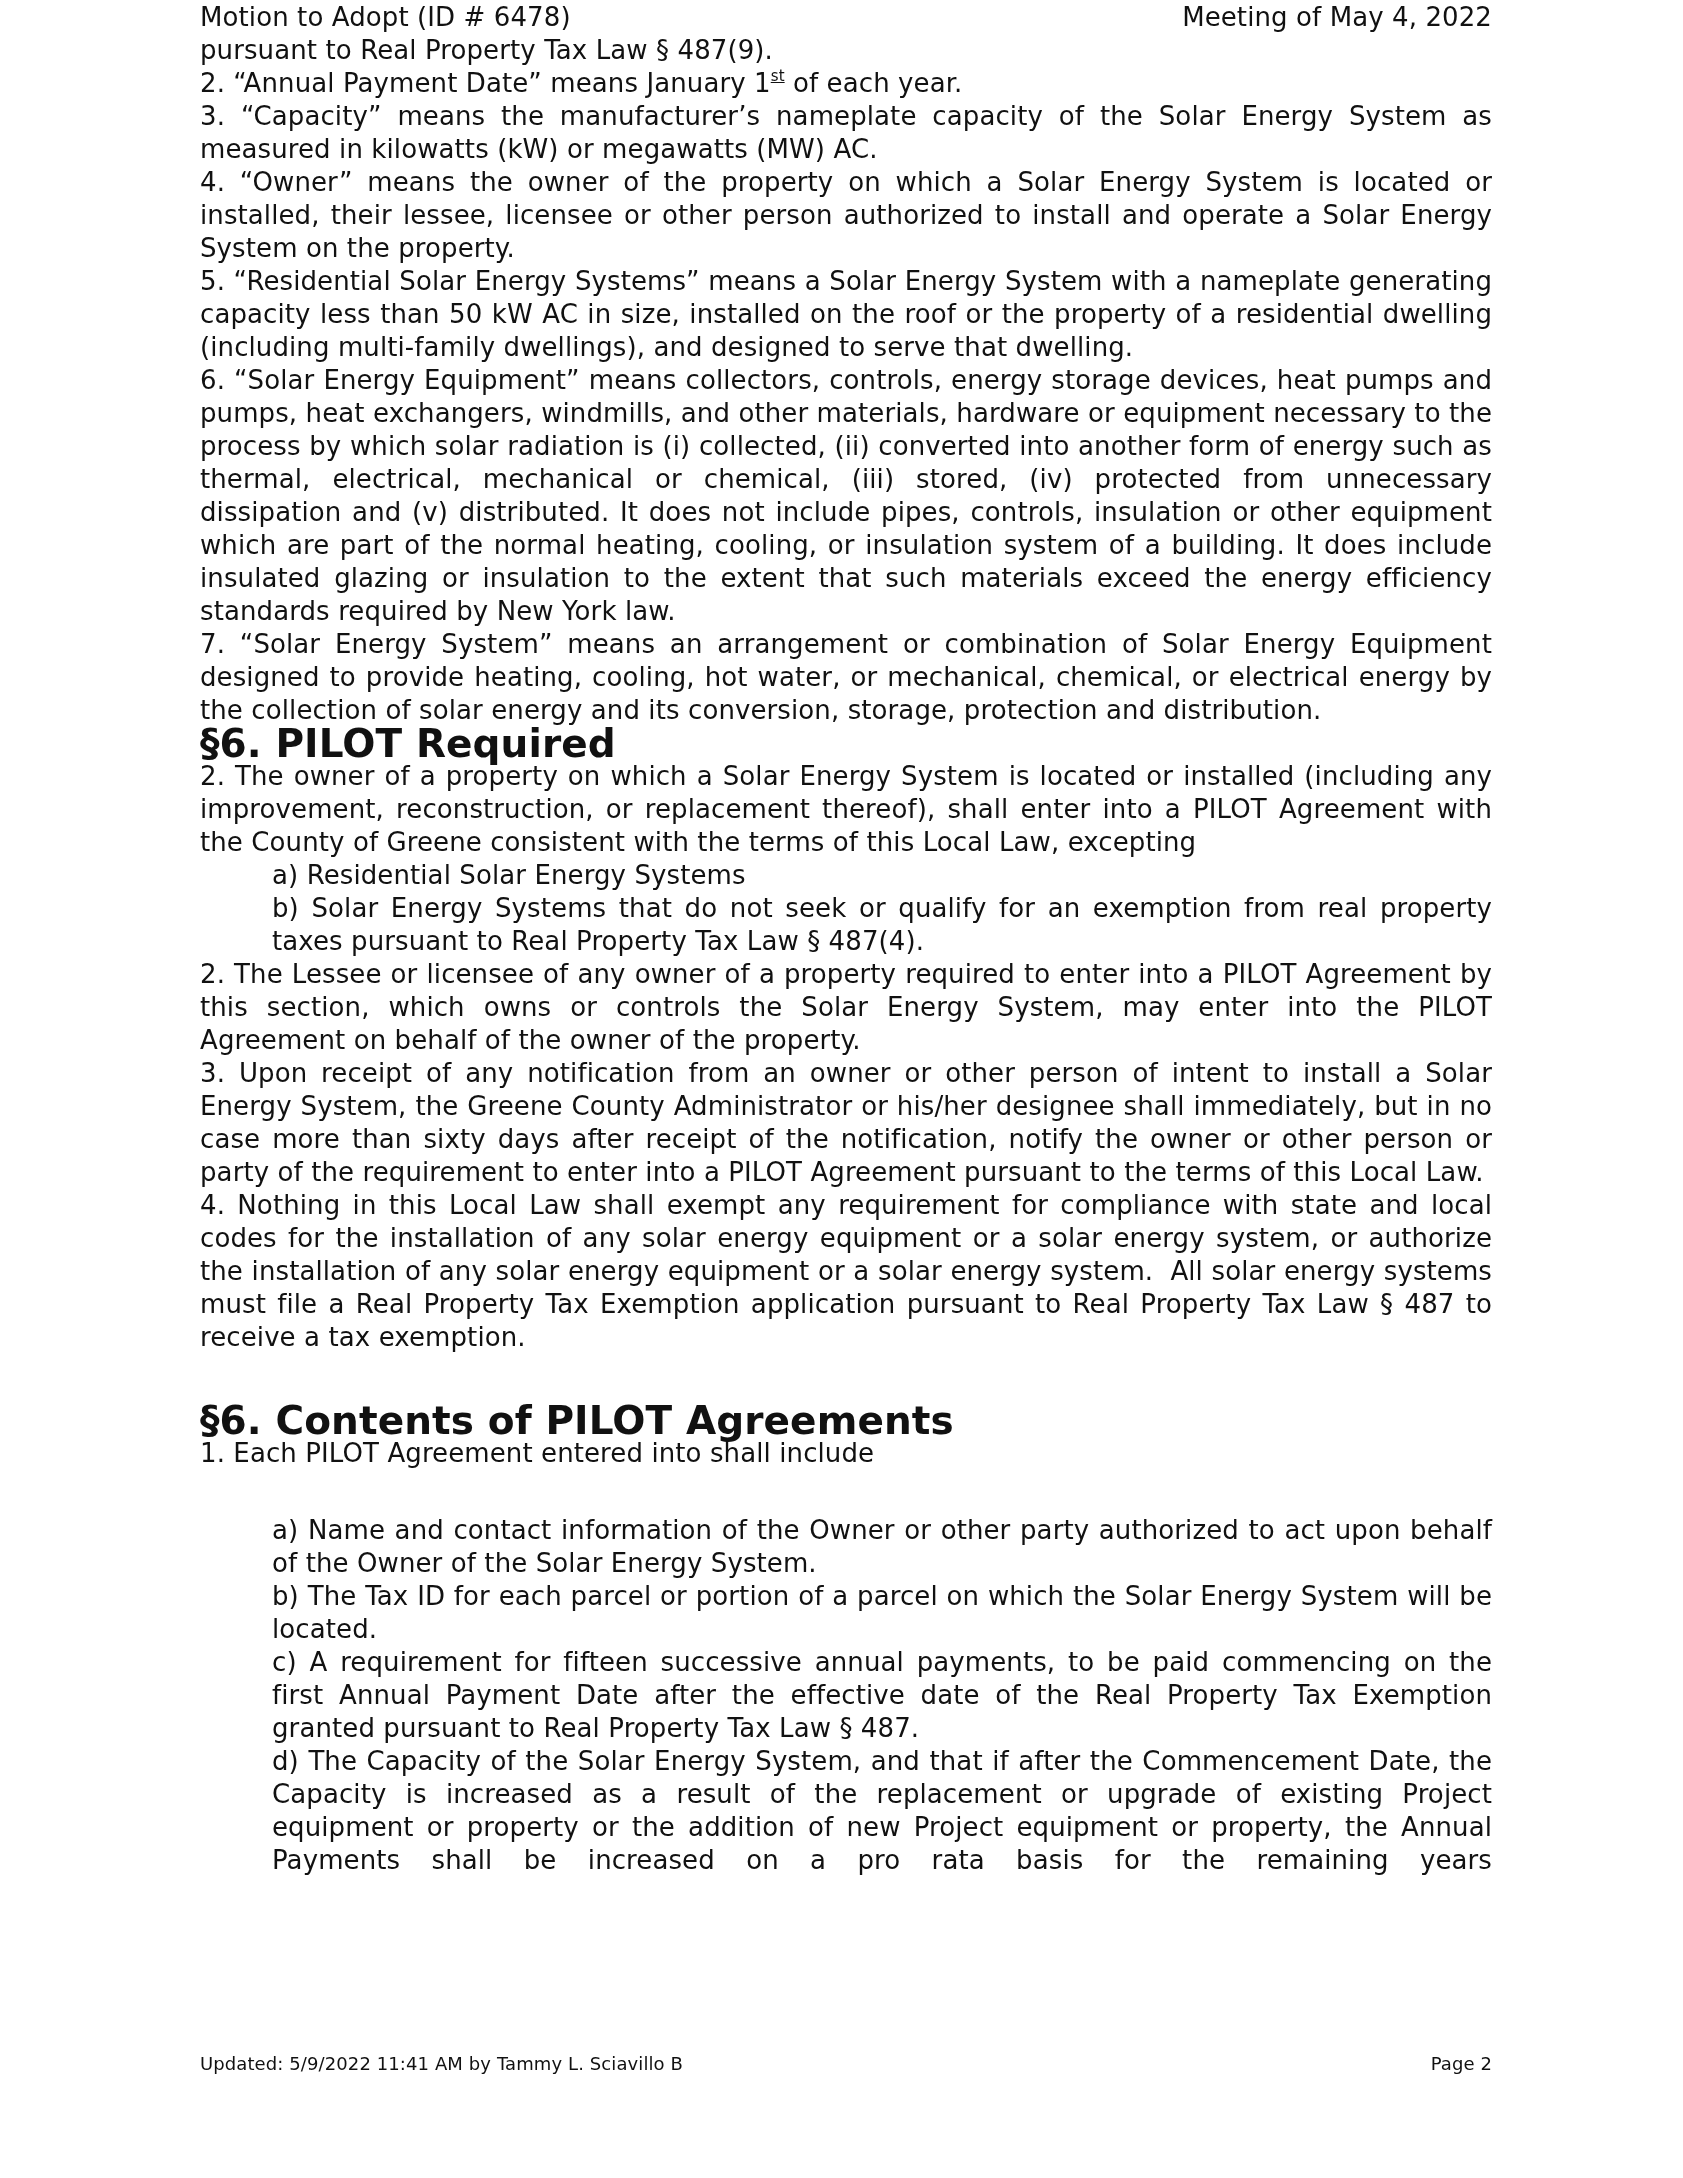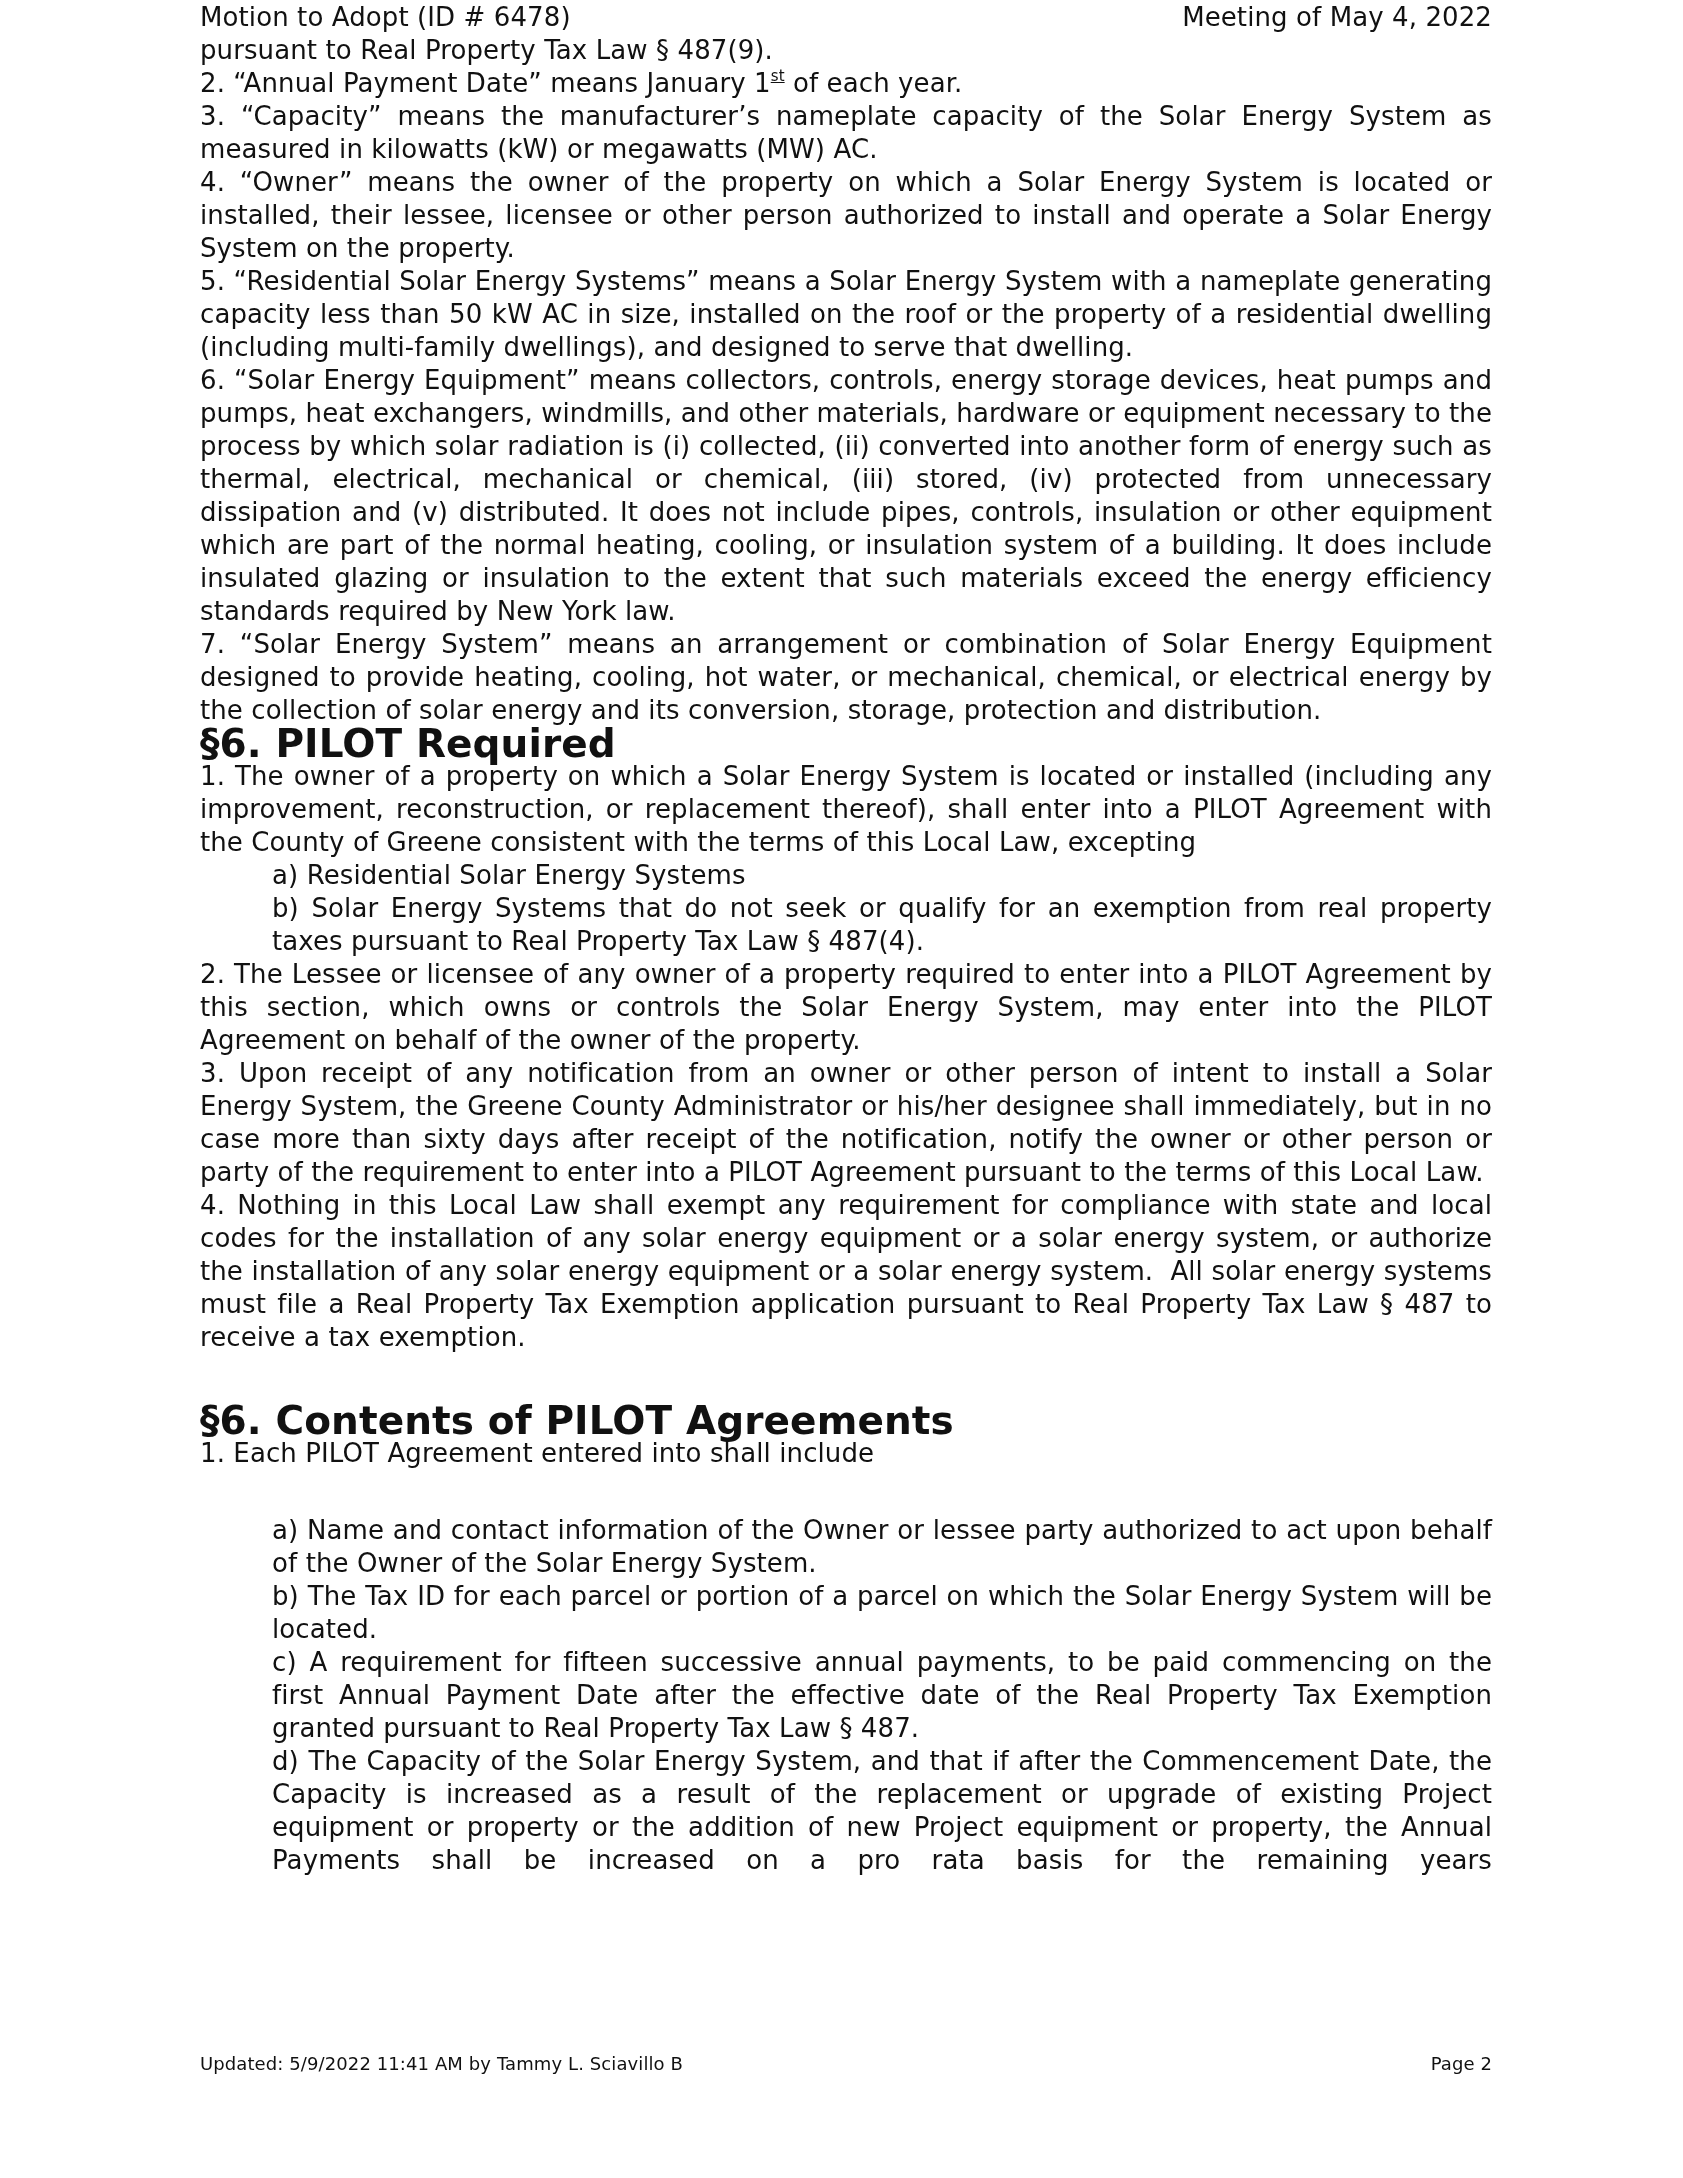--- a/index.html
+++ b/index.html
@@ -84,35 +84,35 @@
 
     <p class="para">pursuant to Real Property Tax Law § 487(9).</p>
     <p class="para"><span>2. “Annual Payment Date” means January 1</span><sup>st</sup><span> of each year.</span></p>
     <p class="para">3. “Capacity” means the manufacturer’s nameplate capacity of the Solar Energy System as measured in kilowatts (kW) or megawatts (MW) AC.</p>
     <p class="para">4. “Owner” means the owner of the property on which a Solar Energy System is located or installed, their lessee, licensee or other person authorized to install and operate a Solar Energy System on the property.</p>
     <p class="para">5. “Residential Solar Energy Systems” means a Solar Energy System with a nameplate generating capacity less than 50 kW AC in size, installed on the roof or the property of a residential dwelling (including multi-family dwellings), and designed to serve that dwelling.</p>
     <p class="para">6. “Solar Energy Equipment” means collectors, controls, energy storage devices, heat pumps and pumps, heat exchangers, windmills, and other materials, hardware or equipment necessary to the process by which solar radiation is (i) collected, (ii) converted into another form of energy such as thermal, electrical, mechanical or chemical, (iii) stored, (iv) protected from unnecessary dissipation and (v) distributed. It does not include pipes, controls, insulation or other equipment which are part of the normal heating, cooling, or insulation system of a building. It does include insulated glazing or insulation to the extent that such materials exceed the energy efficiency standards required by New York law.</p>
     <p class="para">7. “Solar Energy System” means an arrangement or combination of Solar Energy Equipment designed to provide heating, cooling, hot water, or mechanical, chemical, or electrical energy by the collection of solar energy and its conversion, storage, protection and distribution.</p>
 
     <h2 class="heading">§6. PILOT Required</h2>
-    <p class="para">1. The owner of a property on which a Solar Energy System is located or installed (including any improvement, reconstruction, or replacement thereof), shall enter into a PILOT Agreement with the County of Greene consistent with the terms of this Local Law, excepting</p>
+    <p class="para">2. The owner of a property on which a Solar Energy System is located or installed (including any improvement, reconstruction, or replacement thereof), shall enter into a PILOT Agreement with the County of Greene consistent with the terms of this Local Law, excepting</p>
     <p class="sub">a) Residential Solar Energy Systems</p>
     <p class="sub">b) Solar Energy Systems that do not seek or qualify for an exemption from real property taxes pursuant to Real Property Tax Law § 487(4).</p>
     <p class="para">2. The Lessee or licensee of any owner of a property required to enter into a PILOT Agreement by this section, which owns or controls the Solar Energy System, may enter into the PILOT Agreement on behalf of the owner of the property.</p>
     <p class="para">3. Upon receipt of any notification from an owner or other person of intent to install a Solar Energy System, the Greene County Administrator or his/her designee shall immediately, but in no case more than sixty days after receipt of the notification, notify the owner or other person or party of the requirement to enter into a PILOT Agreement pursuant to the terms of this Local Law.</p>
     <p class="para" style="white-space: pre-wrap;">4. Nothing in this Local Law shall exempt any requirement for compliance with state and local codes for the installation of any solar energy equipment or a solar energy system, or authorize the installation of any solar energy equipment or a solar energy system.  All solar energy systems must file a Real Property Tax Exemption application pursuant to Real Property Tax Law § 487 to receive a tax exemption.</p>
 
     <div class="gap-1"></div>
 
     <h2 class="heading">§6. Contents of PILOT Agreements</h2>
     <p class="para">1. Each PILOT Agreement entered into shall include</p>
 
     <div class="gap-2"></div>
 
-    <p class="sub">a) Name and contact information of the Owner or lessee party authorized to act upon behalf of the Owner of the Solar Energy System.</p>
+    <p class="sub">a) Name and contact information of the Owner or other party authorized to act upon behalf of the Owner of the Solar Energy System.</p>
     <p class="sub">b) The Tax ID for each parcel or portion of a parcel on which the Solar Energy System will be located.</p>
     <p class="sub">c) A requirement for fifteen successive annual payments, to be paid commencing on the first Annual Payment Date after the effective date of the Real Property Tax Exemption granted pursuant to Real Property Tax Law § 487.</p>
     <p class="sub" style="text-align-last: justify;">d) The Capacity of the Solar Energy System, and that if after the Commencement Date, the Capacity is increased as a result of the replacement or upgrade of existing Project equipment or property or the addition of new Project equipment or property, the Annual Payments shall be increased on a pro rata basis for the remaining years</p>
   </div>
 
   <div class="footer">
     <span>Updated: 5/9/2022 11:41 AM by Tammy L. Sciavillo B</span>
     <span>Page 2</span>
   </div>
 </div>

